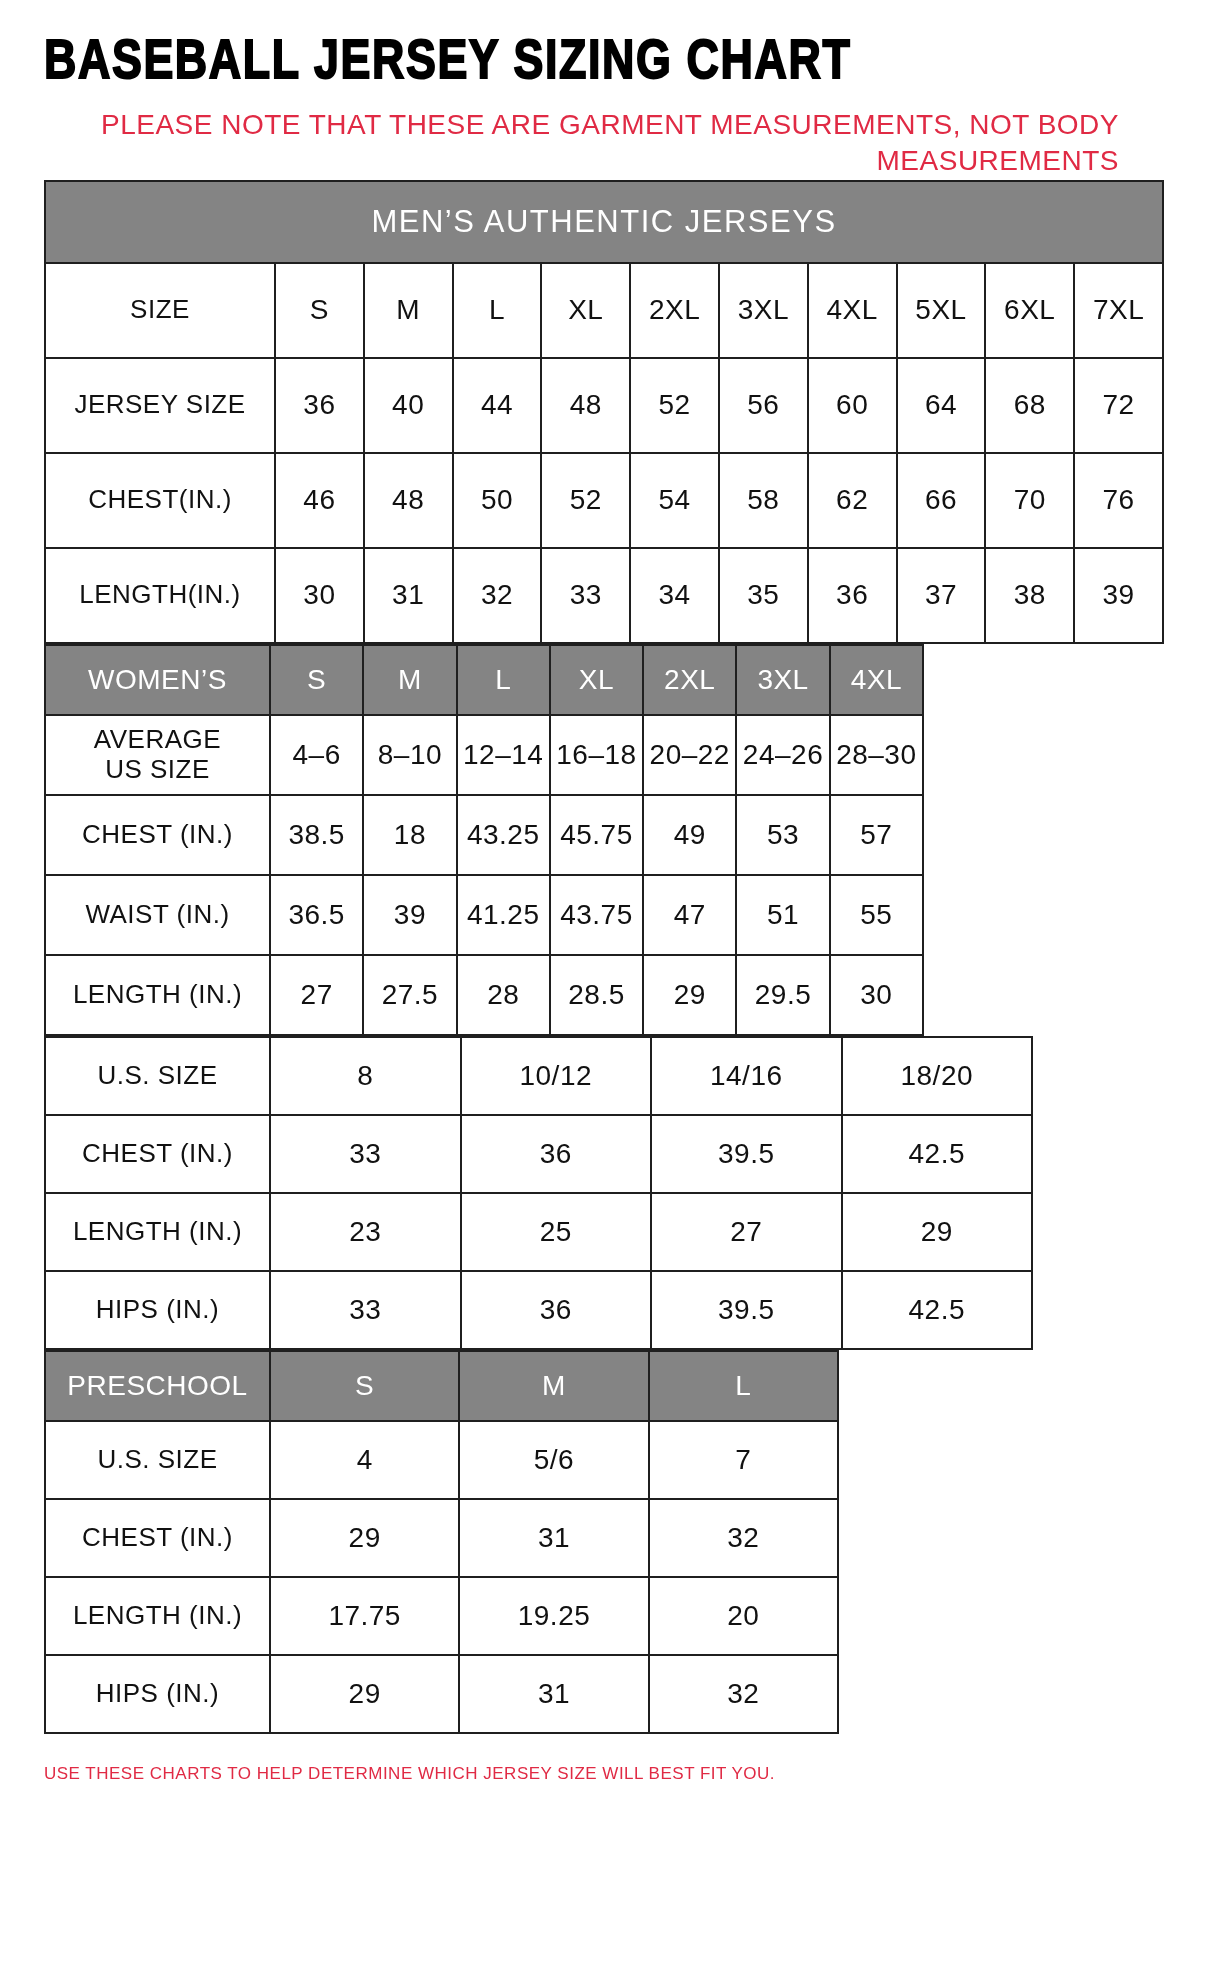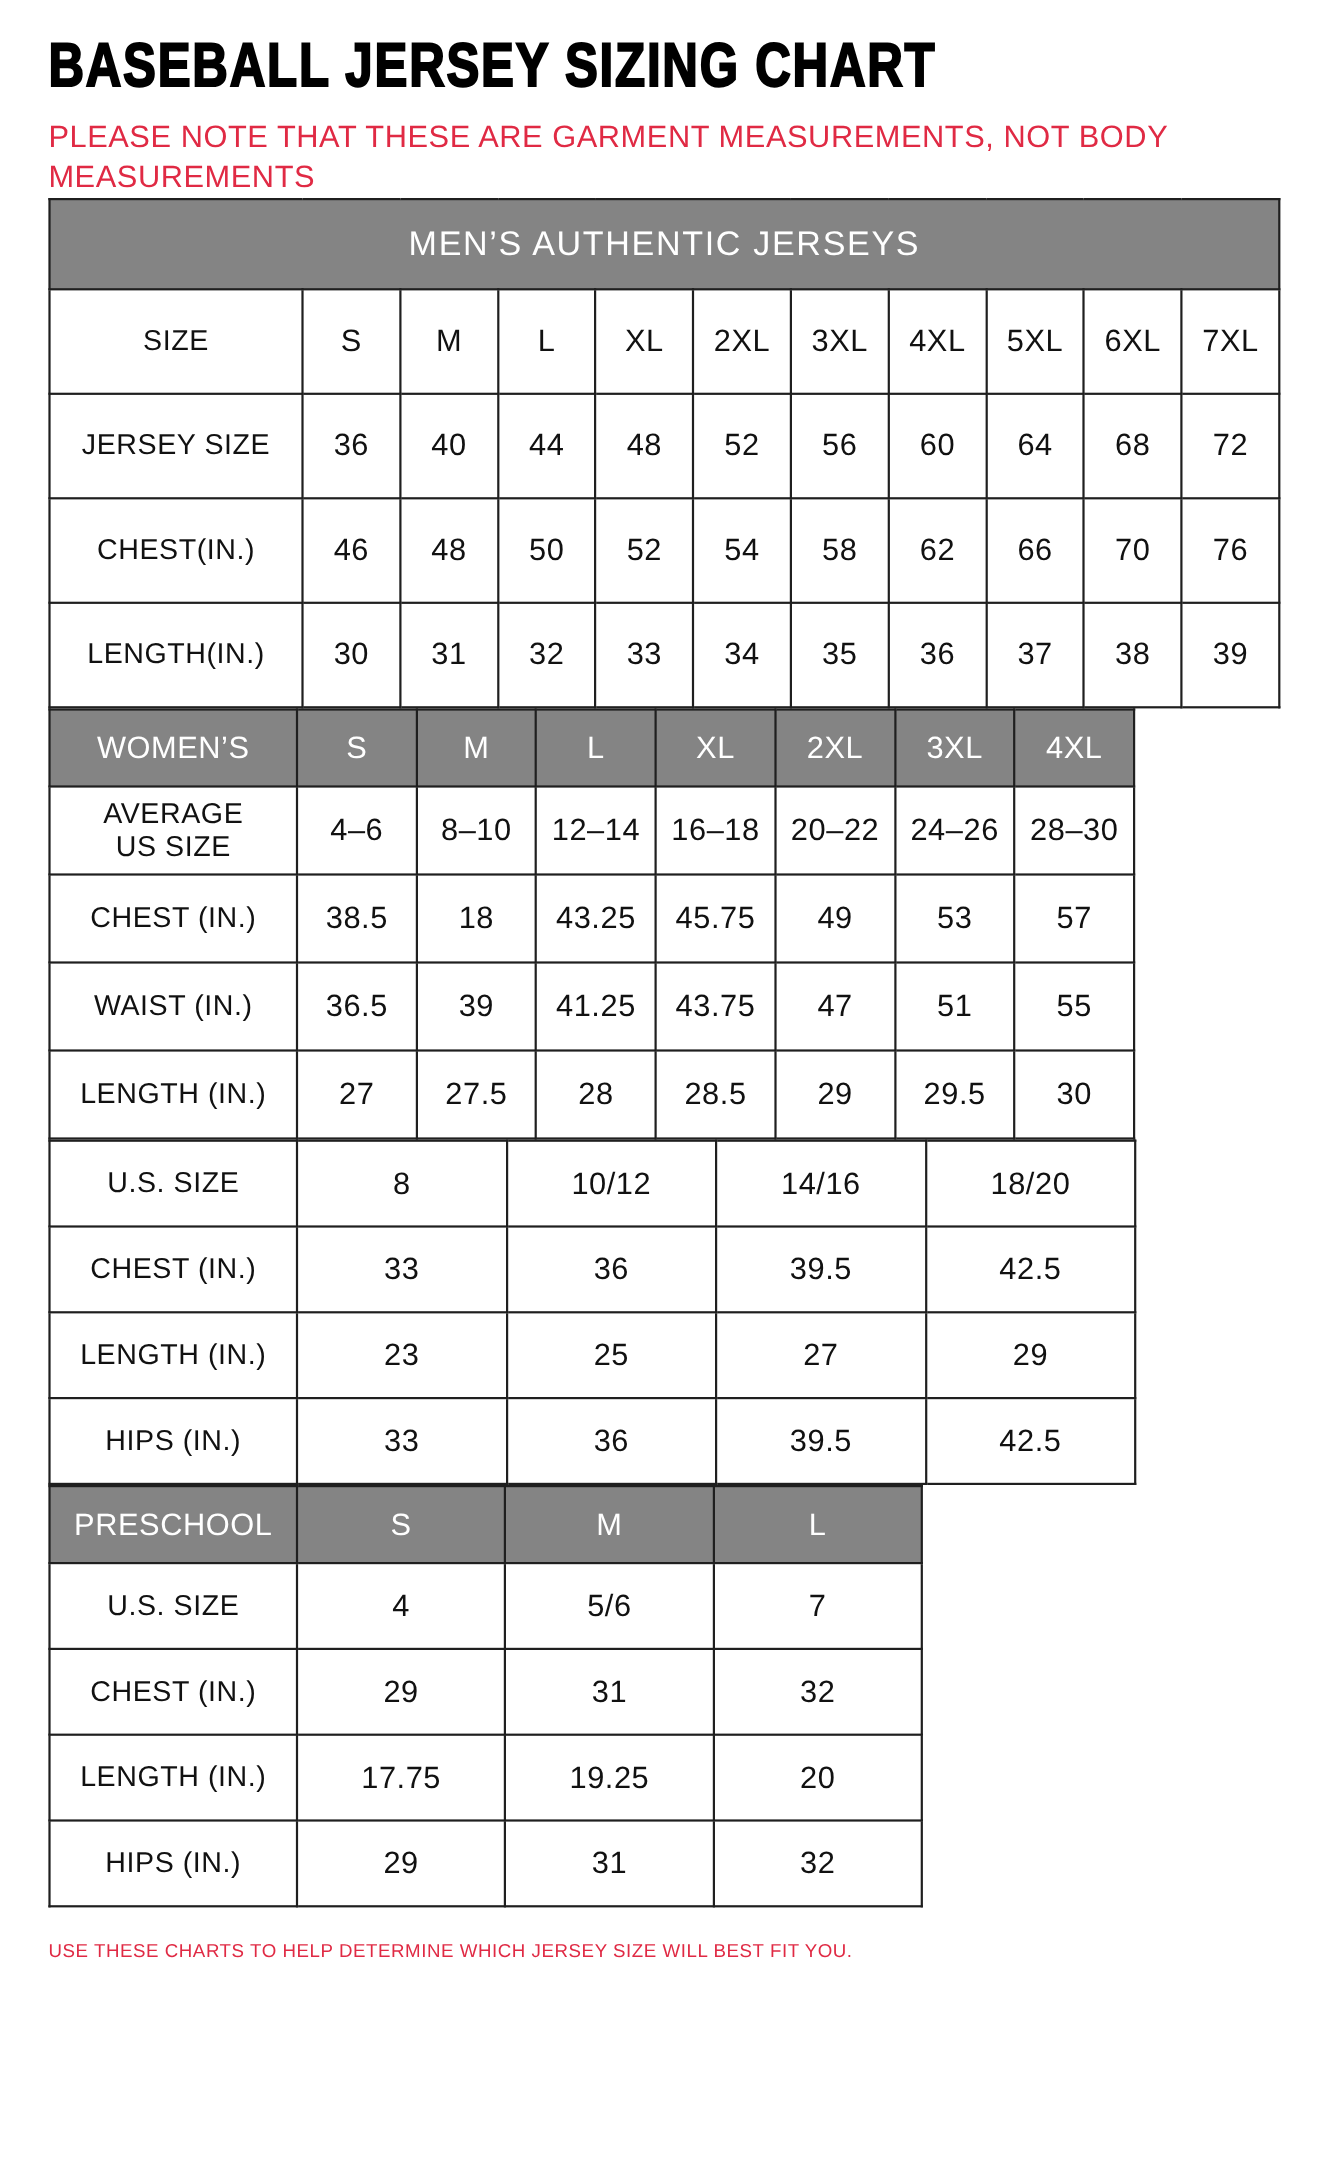--- a/index.html
+++ b/index.html
@@ -28,20 +28,21 @@
     -webkit-text-stroke:2px #000;
     color:#000;
   }
   .note{
     color:var(--red);
     font-size:28px;
     line-height:1.3;
     margin-top:16px;
     max-width:1075px;
     letter-spacing:.5px;
+    text-align:right;
   }
   table.tbl{
     border-collapse:collapse;
     table-layout:fixed;
   }
   .tbl td{
     border:2px solid var(--border);
     text-align:center;
     vertical-align:middle;
     font-size:28px;
@@ -56,21 +57,21 @@
     height:82px;
   }
   .tbl .ghead{
     background:var(--gray);
     color:#fff;
     height:70px;
   }
   .tbl .rowlabel{font-size:26px;line-height:1.15;}
   .tbl .wrap-label{padding:0 46px;}
   .mens{width:1120px;}      .mens td{height:95px;}
-  .womens{width:988px;}     .womens td{height:80px;}
+  .womens{width:880px;}     .womens td{height:80px;}
   .boys{width:989px;}       .boys td{height:78px;}
   .preschool{width:795px;}  .preschool td{height:78px;}
   .footer{
     color:var(--red);
     font-size:17px;
     margin-top:30px;
     white-space:nowrap;
     letter-spacing:.5px;
   }
 </style>

